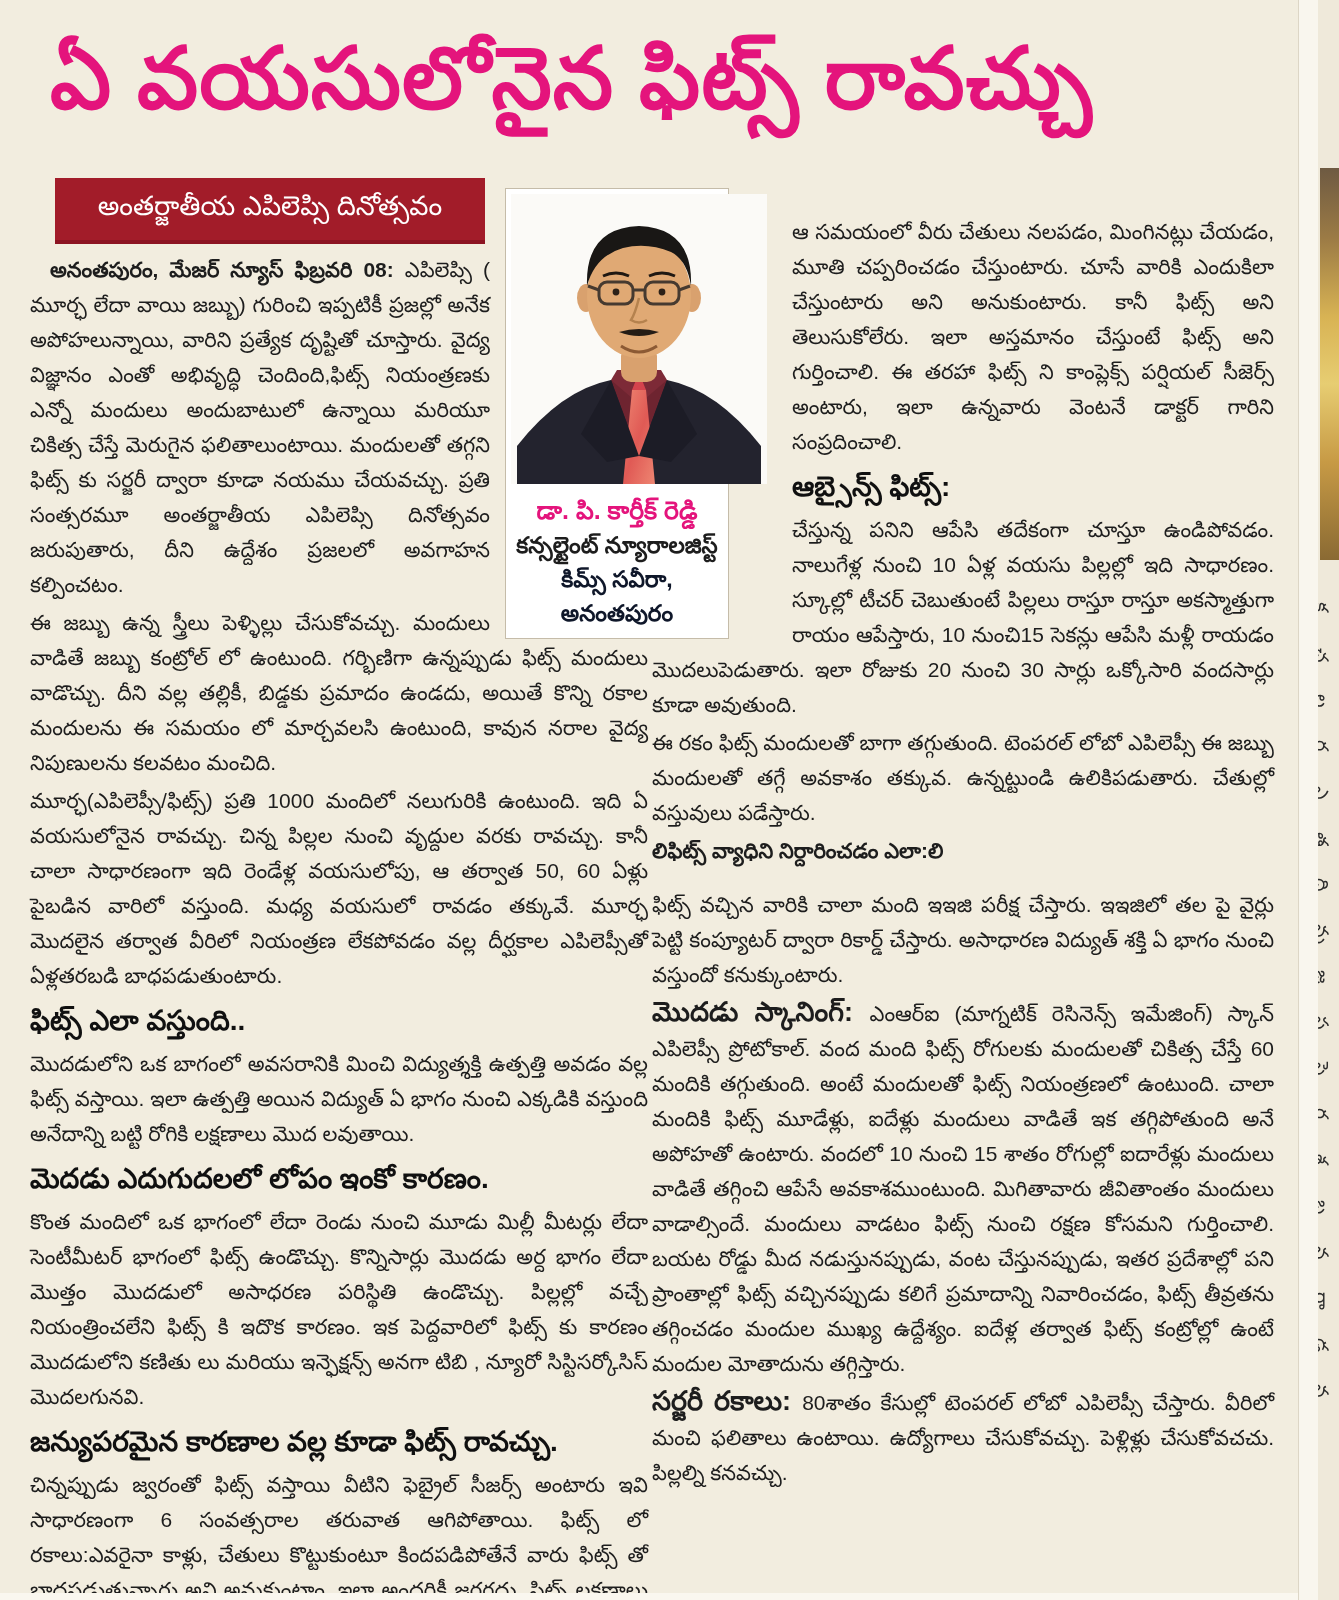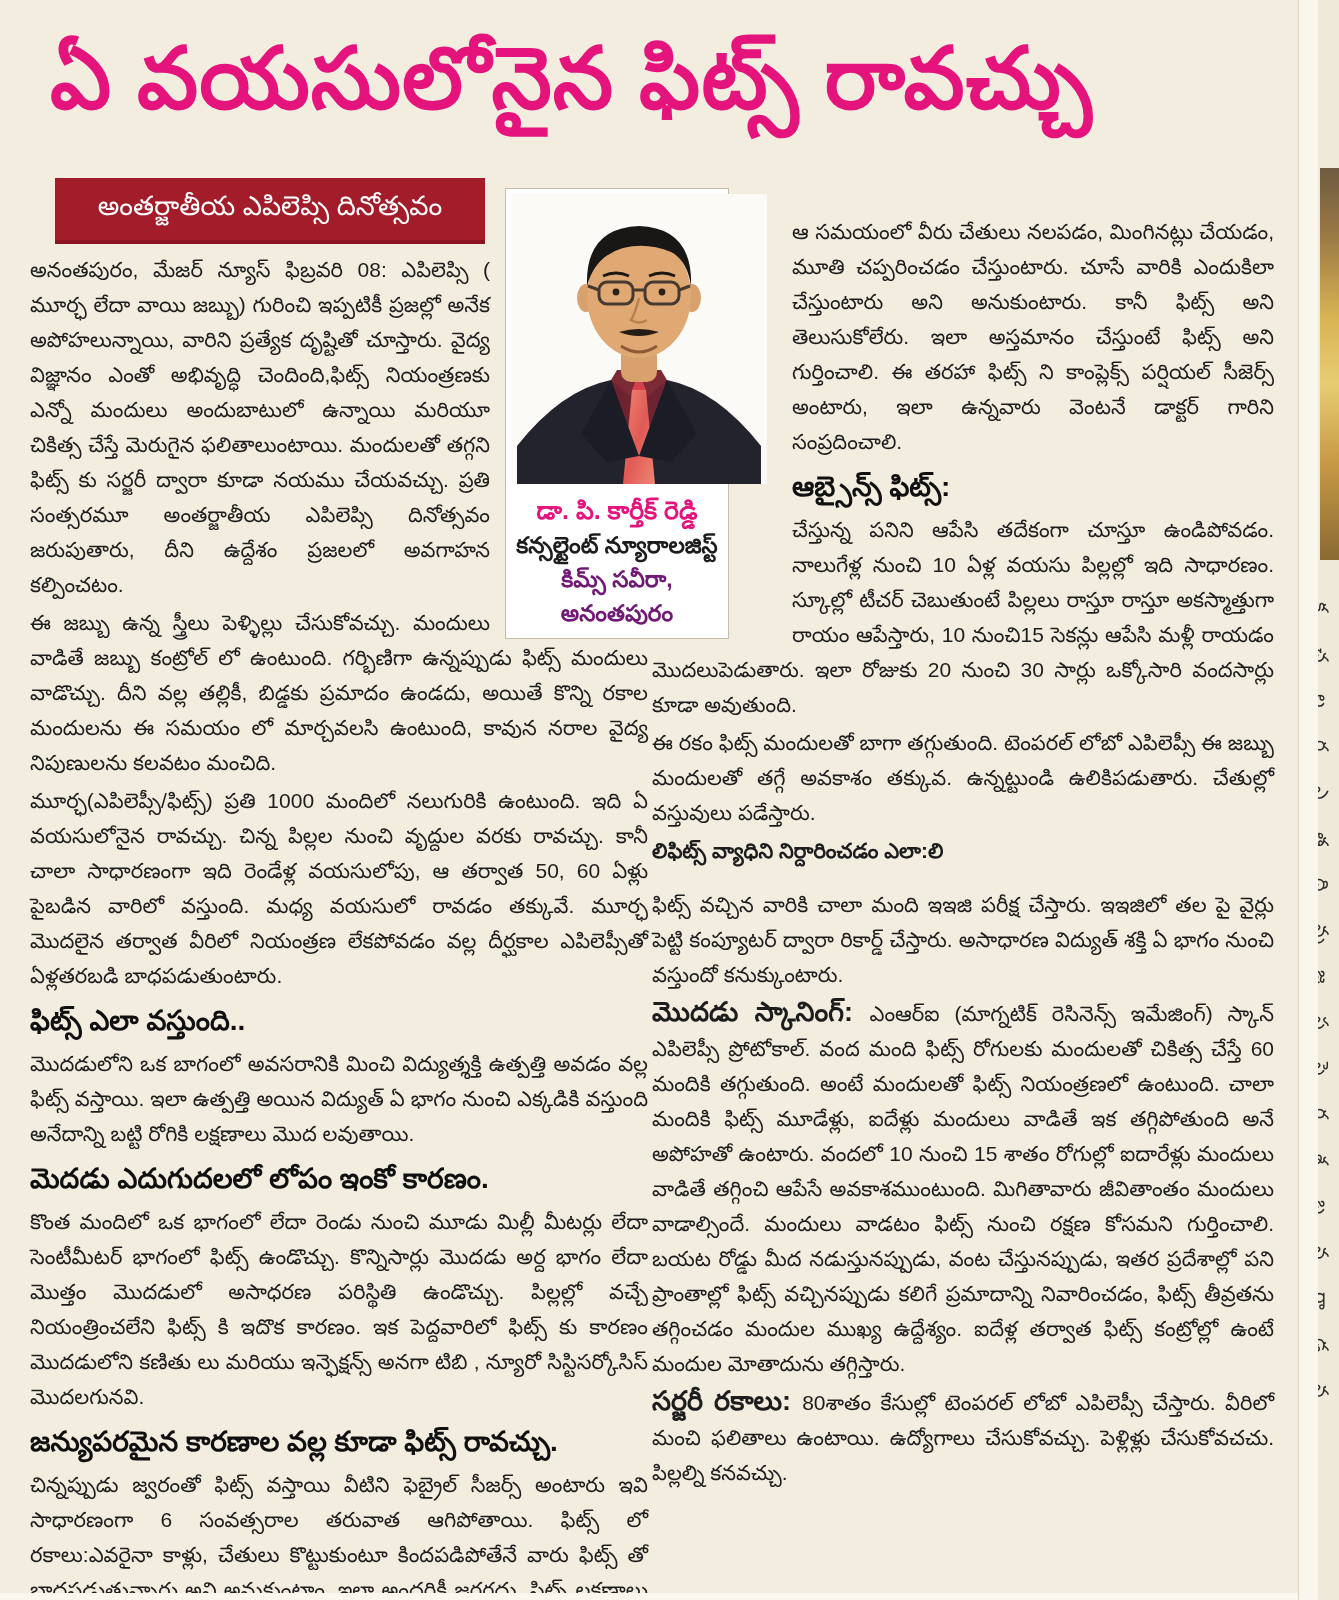--- a/index.html
+++ b/index.html
@@ -31,32 +31,32 @@
   .col-left{left:30px;top:252px;width:618px;}
   .col-right{left:652px;top:214px;width:622px;}
   .spacer-right{float:right;width:158px;height:382px;}
   .spacer-left{float:left;width:140px;height:420px;}
   .blk-para,.blk-leadpara,.blk-sectionpara{margin:0 0 3px 0;}
   .blk-line{margin:2px 0 19px 0;font-weight:600;font-size:21px;}
   .blk-subhead{
     margin:8px 0 5px 0;font-size:28px;line-height:40px;
     font-weight:bold;color:#101010;text-align:left;
   }
-  .blk-leadpara strong{font-weight:normal;}
+  .blk-leadpara strong{font-weight:bold;margin-left:20px;}
   .blk-sectionpara strong{font-weight:bold;font-size:27px;}
   .photo-block{
     position:absolute;left:505px;top:188px;width:224px;
     background:#ffffff;border:1px solid #c5bca9;
     box-sizing:border-box;padding:5px 5px 8px 5px;
   }
   .photo-frame{width:256px;height:290px;overflow:hidden;background:#fbfbf9;}
   .photo-caption{text-align:center;padding-top:8px;background:#fff;}
   .cap-name{color:#e4147c;font-size:25px;font-weight:bold;line-height:36px;}
   .cap-role{color:#1d1d1d;font-size:23px;font-weight:600;line-height:34px;}
-  .cap-org{color:#701a75;font-size:23px;font-weight:600;line-height:34px;}
+  .cap-org{color:#0f172a;font-size:23px;font-weight:600;line-height:34px;}
   .gutter{
     position:absolute;left:1298px;top:0;width:20px;height:1600px;
     background:#f9f6ee;border-left:1px solid #ddd6c6;
   }
   .edge-strip{
     position:absolute;left:1318px;top:0;width:21px;height:1600px;
     background:#efe9da;overflow:hidden;
   }
   .edge-photo{
     position:absolute;left:2px;top:168px;width:19px;height:392px;

